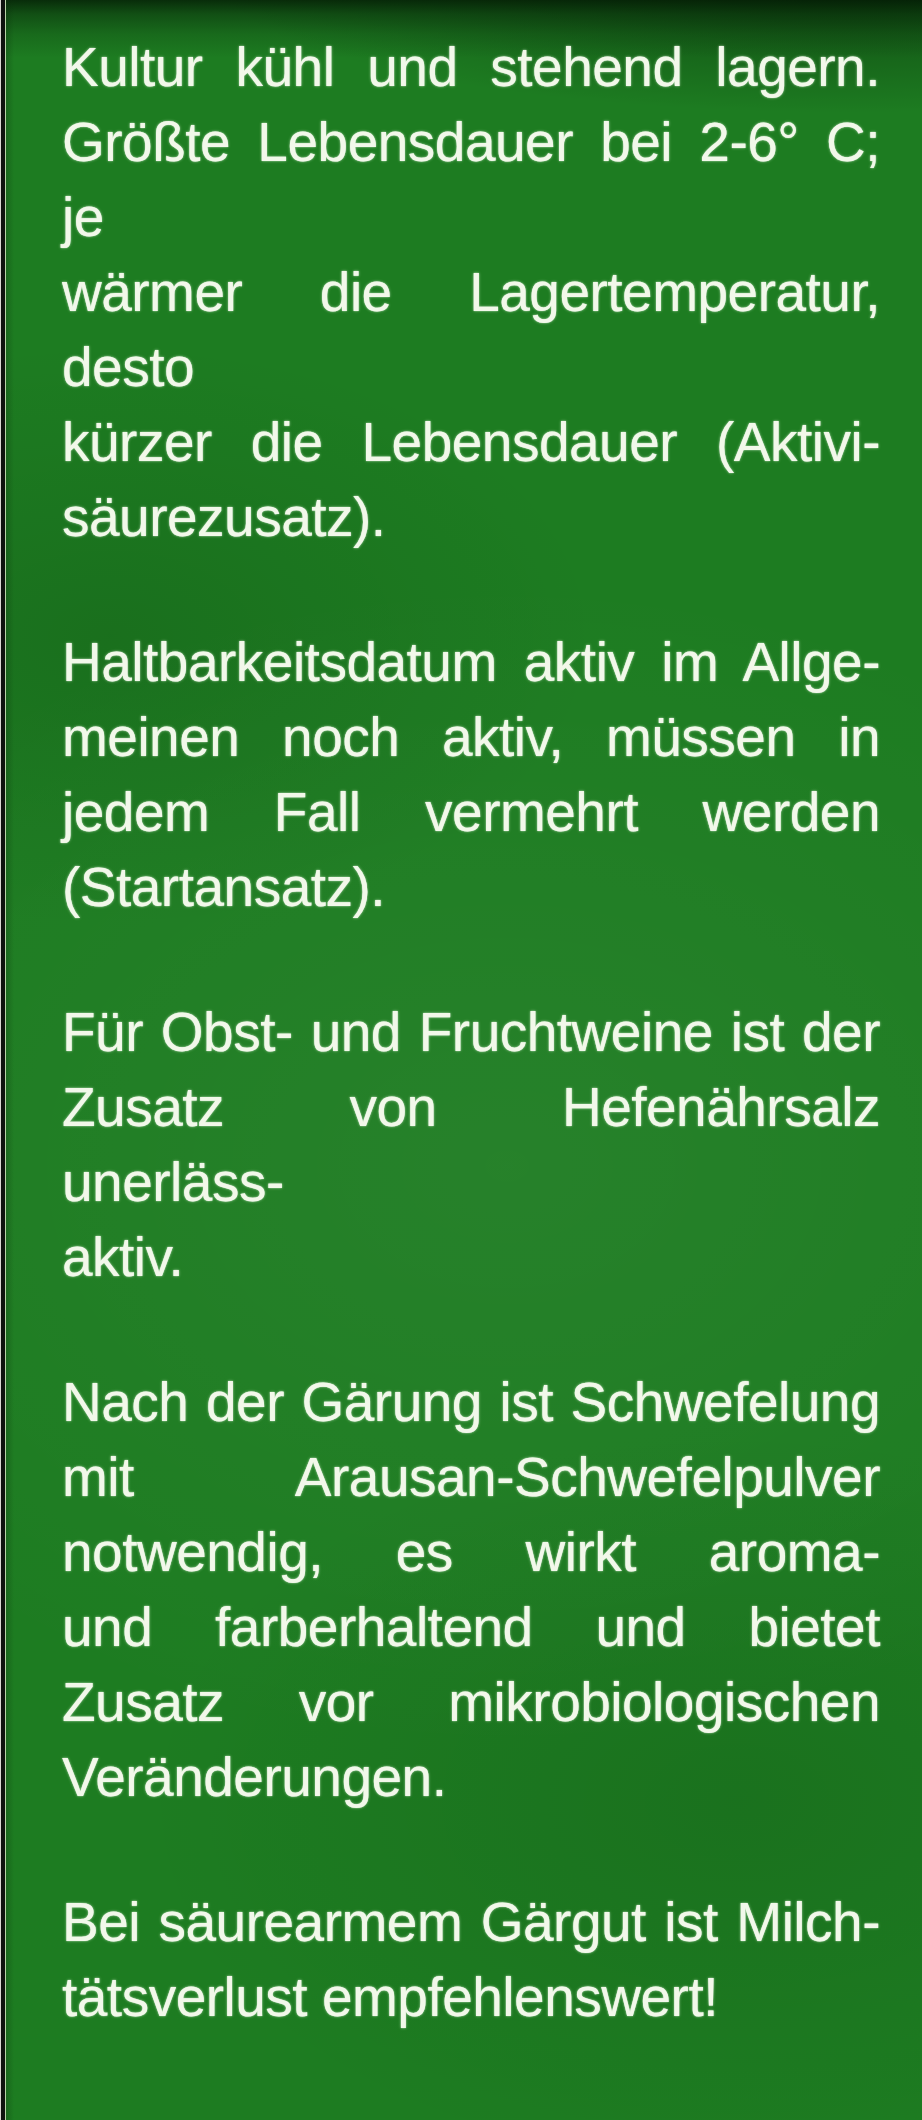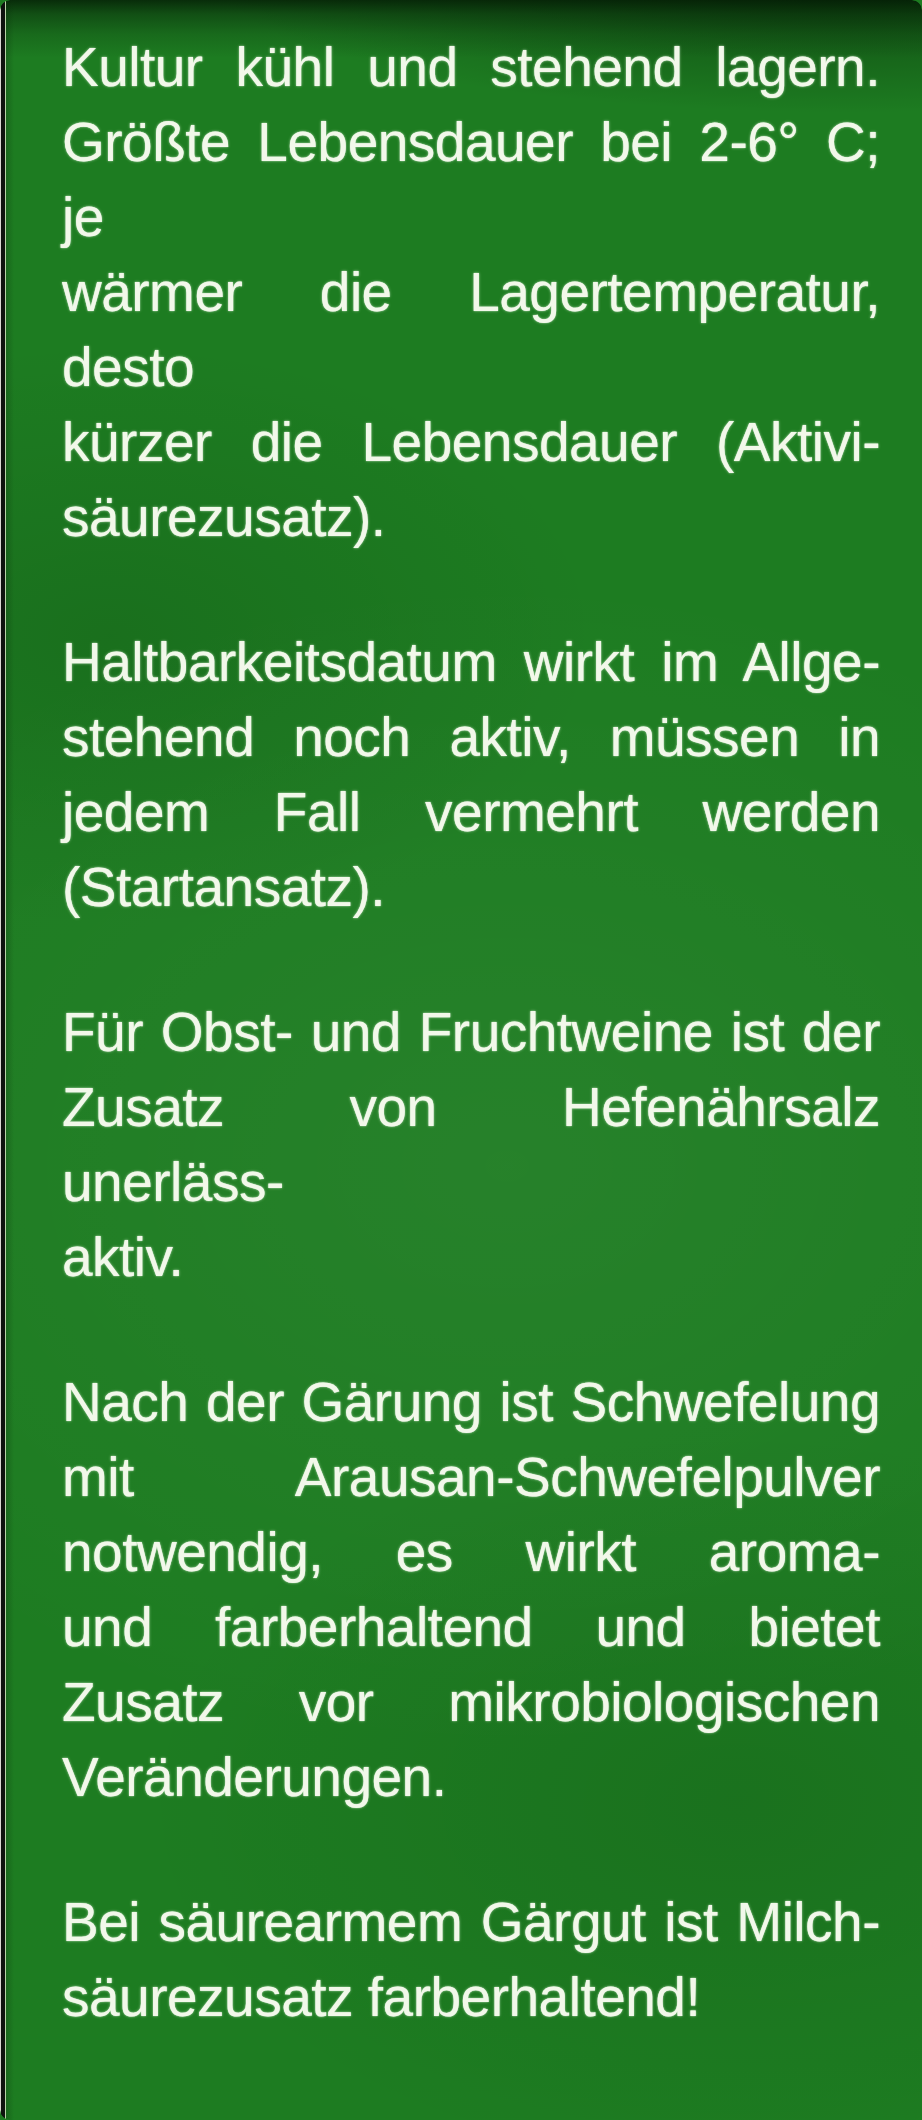--- a/index.html
+++ b/index.html
@@ -1,19 +1,19 @@
 <!DOCTYPE html>
 <html style="--bg: #1d7c21; --ink: #f2f8ea;"><head>
 <meta charset="utf-8">
 <style>
   :root {
     --bg: #1d7c21;
     --ink: #f2f8ea;
   }
-  * { margin: 0; padding: 0; box-sizing: border-box; border-radius: 10px; }
+  * { margin: 0; padding: 0; box-sizing: border-box; }
   html, body { width: 922px; height: 2120px; overflow: hidden; }
   body { font-family: "Liberation Sans", sans-serif; background: var(--bg); }
 
   .label {
     position: relative;
     width: 922px;
     height: 2120px;
     background-color: var(--bg);
     background-image:
       
@@ -64,22 +64,22 @@
 
     <div class="para mt-first">
       <div class="line jl">Kultur kühl und stehend lagern.</div>
       <div class="line jl">Größte Lebensdauer bei 2-6° C; je</div>
       <div class="line jl">wärmer die Lagertemperatur, desto</div>
       <div class="line jl">kürzer die Lebensdauer (Aktivi-</div>
       <div class="line">säurezusatz).</div>
     </div>
 
     <div class="para mt-para">
-      <div class="line jl">Haltbarkeitsdatum wirkt im Allge-</div>
-      <div class="line jl">stehend noch aktiv, müssen in</div>
+      <div class="line jl">Haltbarkeitsdatum aktiv im Allge-</div>
+      <div class="line jl">meinen noch aktiv, müssen in</div>
       <div class="line jl">jedem Fall vermehrt werden</div>
       <div class="line">(Startansatz).</div>
     </div>
 
     <div class="para mt-para">
       <div class="line jl">Für Obst- und Fruchtweine ist der</div>
       <div class="line jl">Zusatz von Hefenährsalz unerläss-</div>
       <div class="line">aktiv.</div>
     </div>
 
@@ -87,17 +87,17 @@
       <div class="line jl">Nach der Gärung ist Schwefelung</div>
       <div class="line jl">mit Arausan-Schwefelpulver</div>
       <div class="line jl">notwendig, es wirkt aroma-</div>
       <div class="line jl">und farberhaltend und bietet</div>
       <div class="line jl">Zusatz vor mikrobiologischen</div>
       <div class="line">Veränderungen.</div>
     </div>
 
     <div class="para mt-para">
       <div class="line jl">Bei säurearmem Gärgut ist Milch-</div>
-      <div class="line">säurezusatz farberhaltend!</div>
+      <div class="line">tätsverlust empfehlenswert!</div>
     </div>
 
   </div>
 </div>
 
 </body></html>

